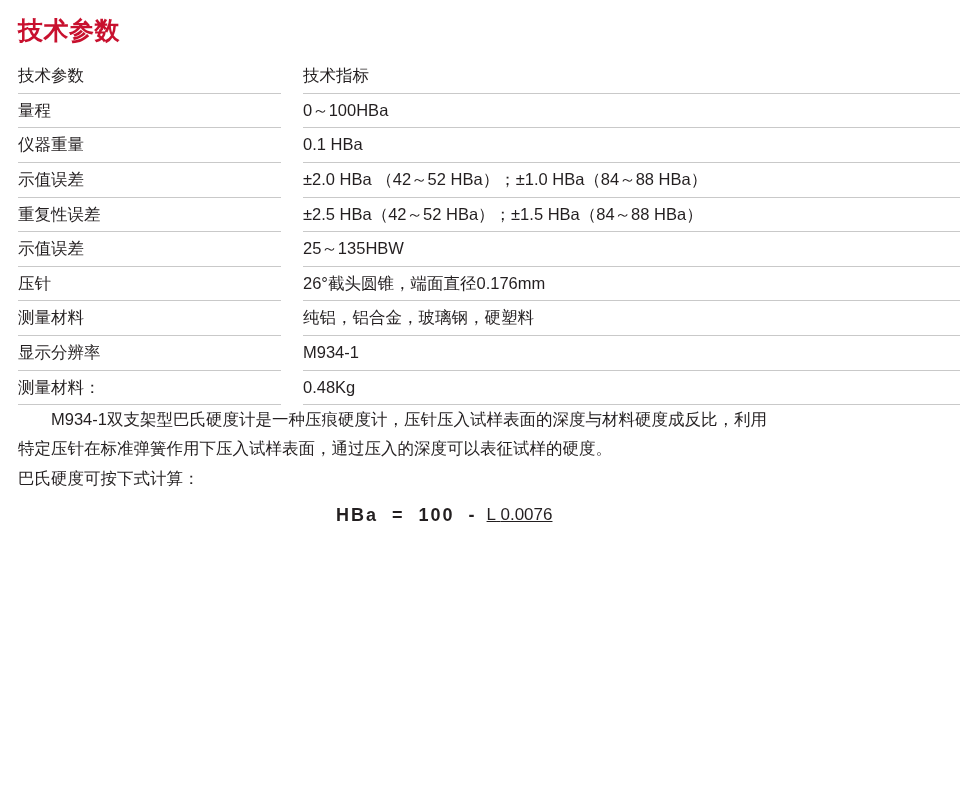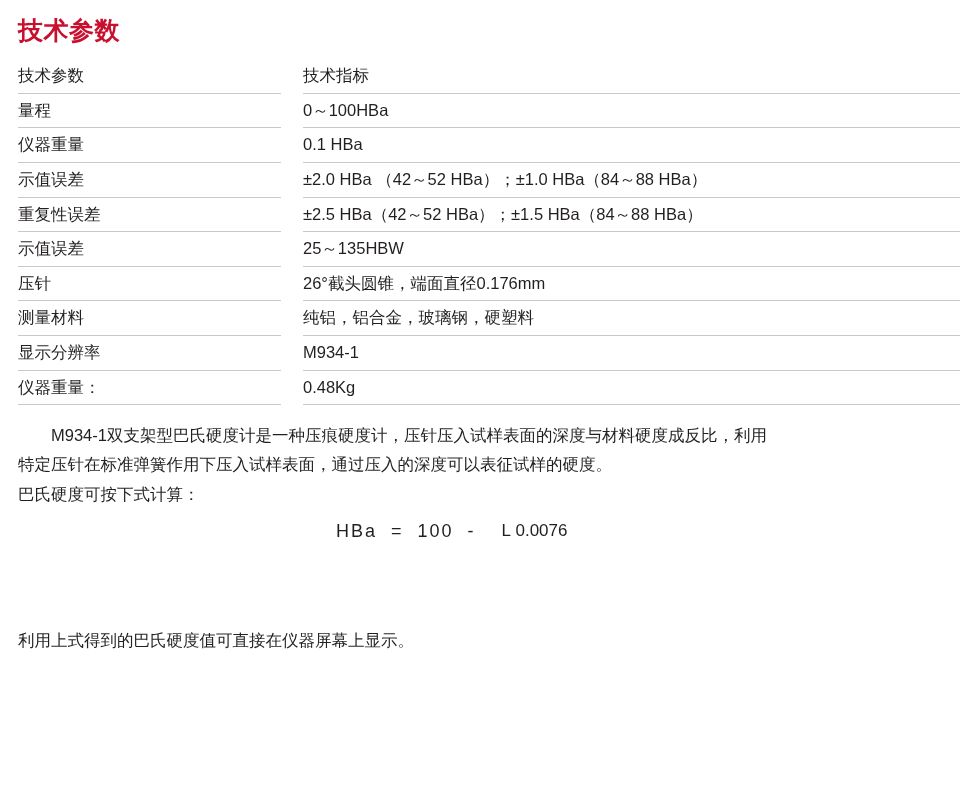--- a/index.html
+++ b/index.html
@@ -62,21 +62,21 @@
   #principle-title {
     margin-top: 34px;
   }
   .para {
     font-size: 16.5px;
     line-height: 1.72;
     color: #231f20;
     margin: 0;
   }
   #principle-para-1 {
-    margin-top: 16px;
+    margin-top: 0;
     text-indent: 2em;
   }
   #principle-para-2 {
     margin-top: 2px;
   }
   .formula {
     margin-top: 12px;
     position: relative;
     height: 104px;
   }
@@ -84,25 +84,27 @@
     display: flex;
     align-items: center;
     justify-content: flex-start;
     padding-left: 318px;
   }
   .formula-lhs {
     font-size: 18px;
     letter-spacing: 2px;
     color: #231f20;
     white-space: pre;
+    font-weight: bold;
   }
   .frac {
     display: inline-block;
     text-align: center;
-    margin-left: 26px;
+    margin-left: 10px;
+    text-decoration: underline;
   }
   .frac-num {
     font-size: 17px;
     color: #231f20;
     line-height: 1.3;
   }
   .frac-bar {
     height: 2px;
     background: #231f20;
     width: 62px;
@@ -168,21 +170,21 @@
         <td class="col-label">测量材料</td>
         <td class="col-gap"></td>
         <td class="col-value">纯铝，铝合金，玻璃钢，硬塑料</td>
       </tr>
       <tr>
         <td class="col-label">显示分辨率</td>
         <td class="col-gap"></td>
         <td class="col-value">M934-1</td>
       </tr>
       <tr>
-        <td class="col-label">仪器重量：</td>
+        <td class="col-label">测量材料：</td>
         <td class="col-gap"></td>
         <td class="col-value">0.48Kg</td>
       </tr>
     </tbody>
   </table>
 
 
   <p class="para" id="principle-para-1">M934-1双支架型巴氏硬度计是一种压痕硬度计，压针压入试样表面的深度与材料硬度成反比，利用特定压针在标准弹簧作用下压入试样表面，通过压入的深度可以表征试样的硬度。</p>
 
   <p class="para" id="principle-para-2">巴氏硬度可按下式计算：</p>
@@ -192,15 +194,14 @@
       <span class="formula-lhs">HBa  =  100  -</span>
       <span class="frac">
         <span class="frac-num">L</span>
         <span class="frac-bar"></span>
         <span class="frac-den">0.0076</span>
       </span>
     </div>
   </div>
 
 
-  <p class="para" id="final-para">利用上式得到的巴氏硬度值可直接在仪器屏幕上显示。</p>
 
 </div>
 
 </body></html>

